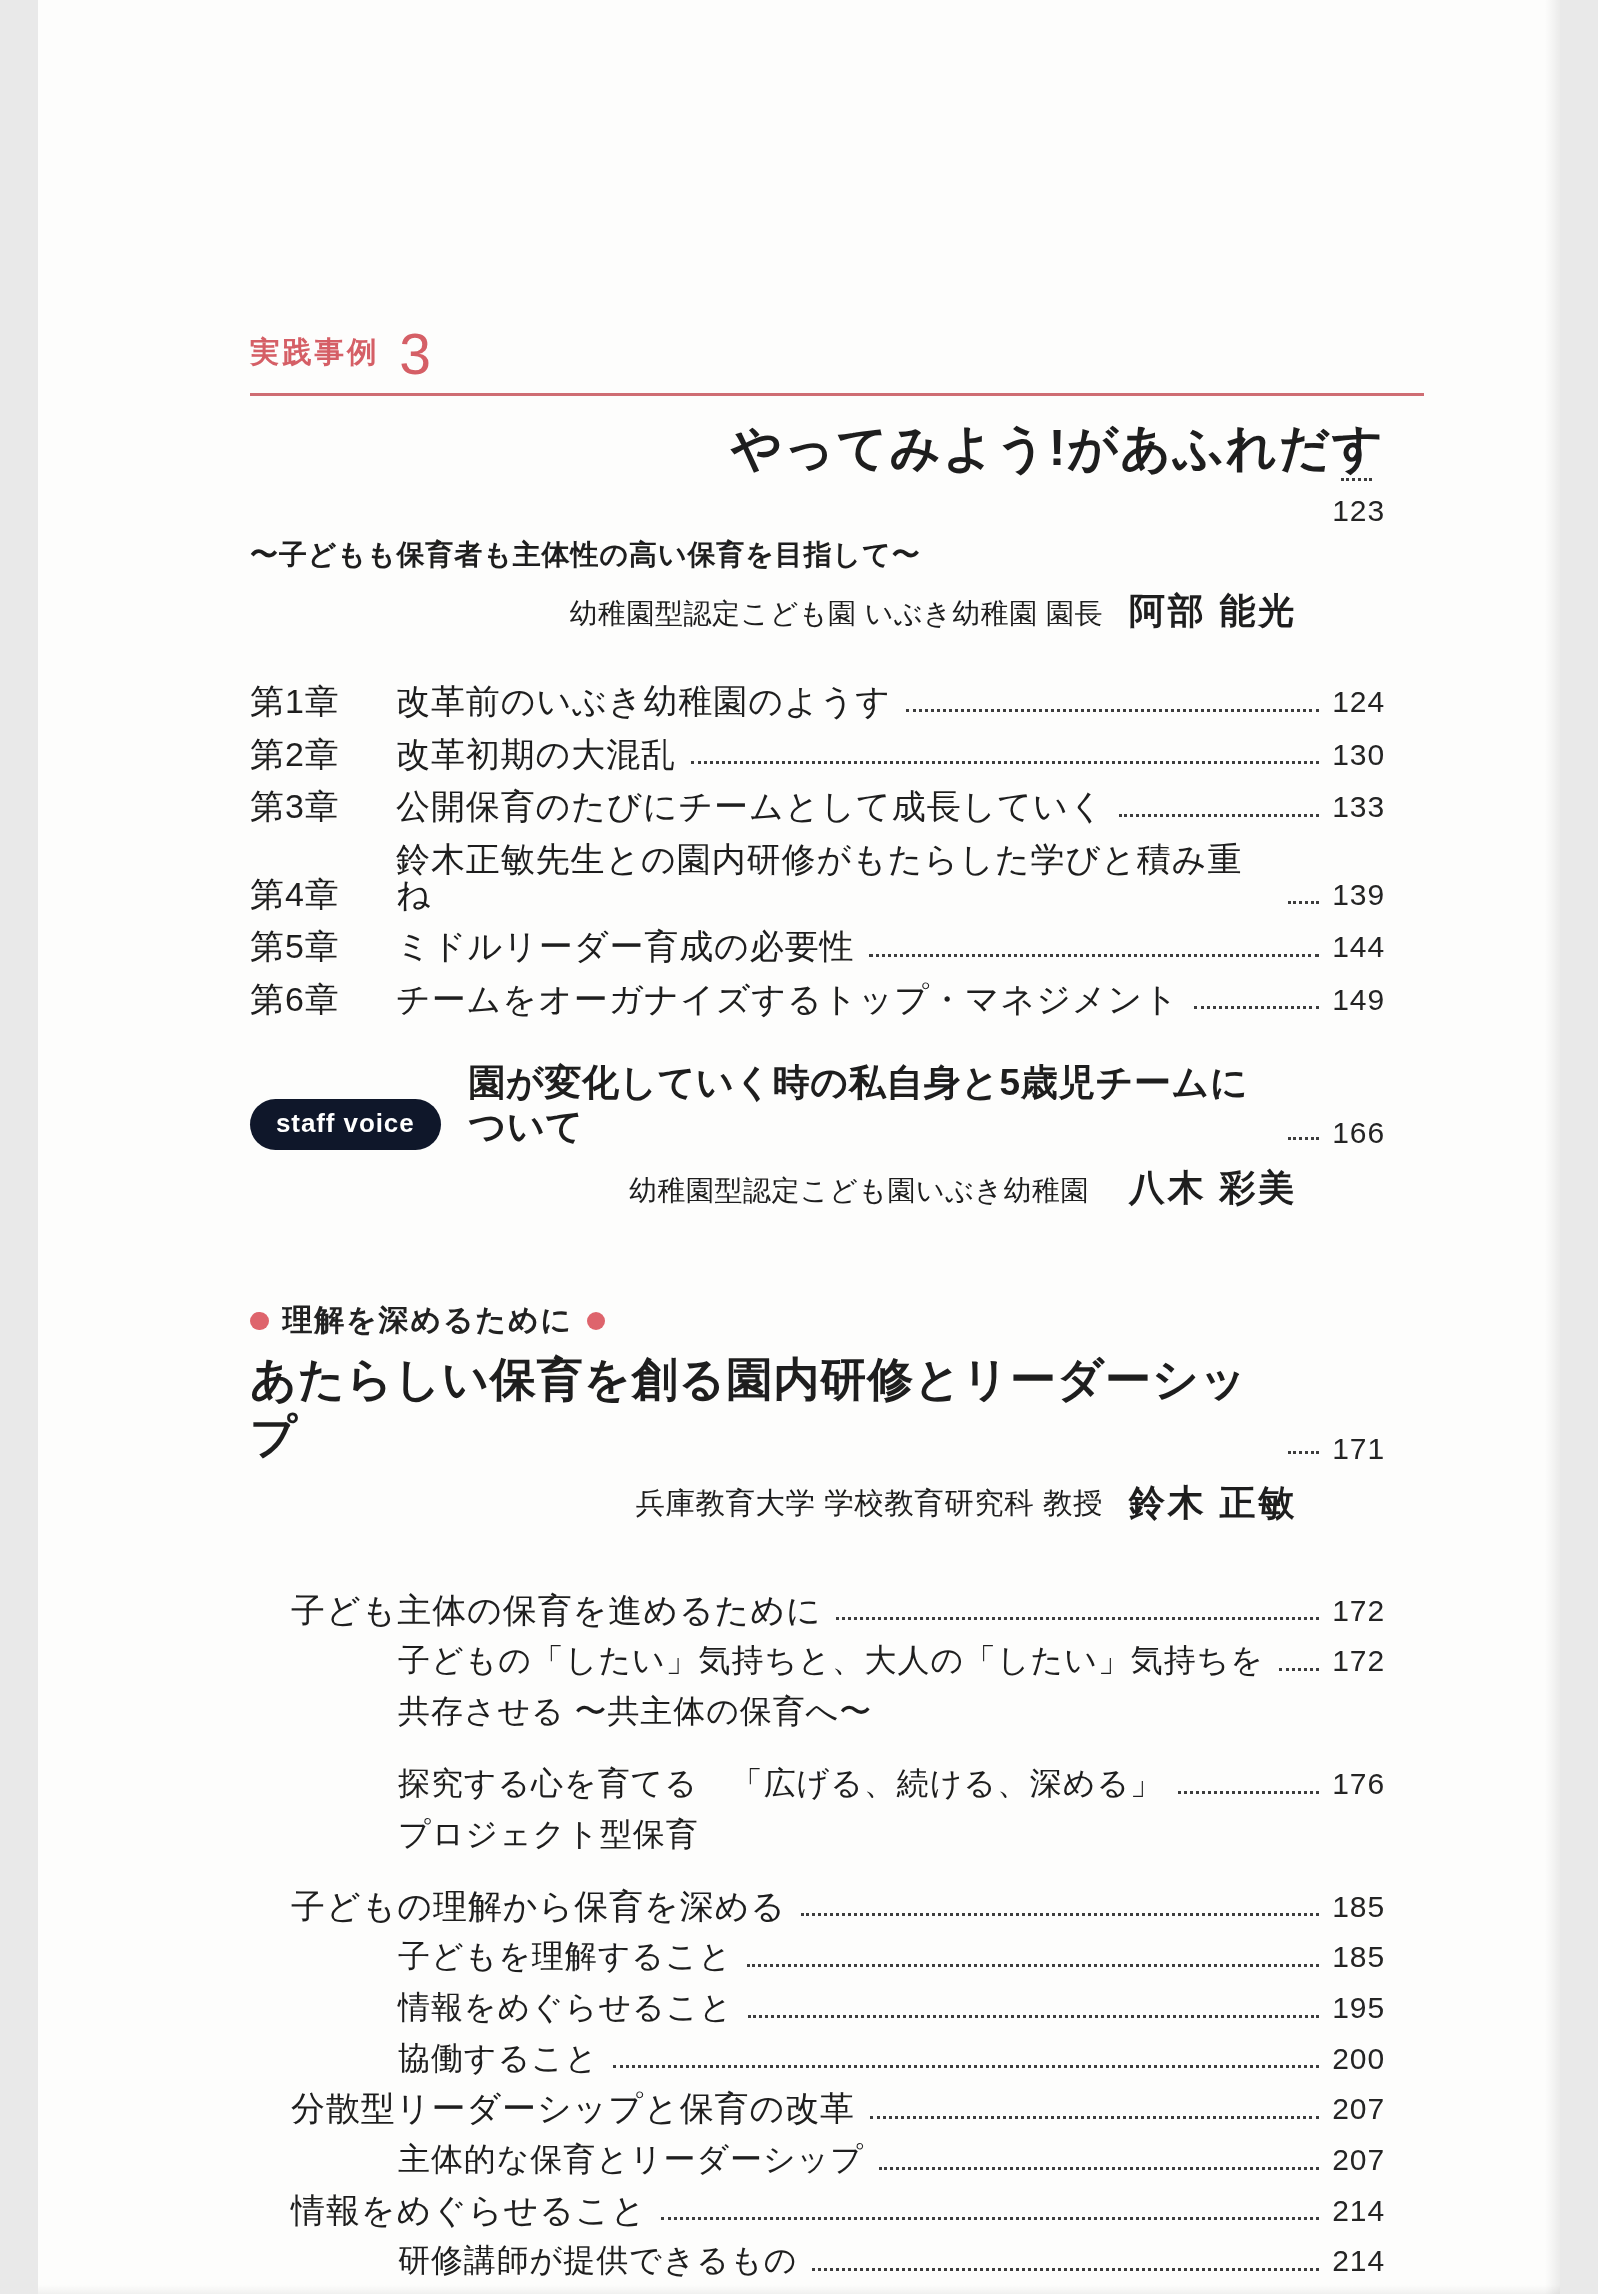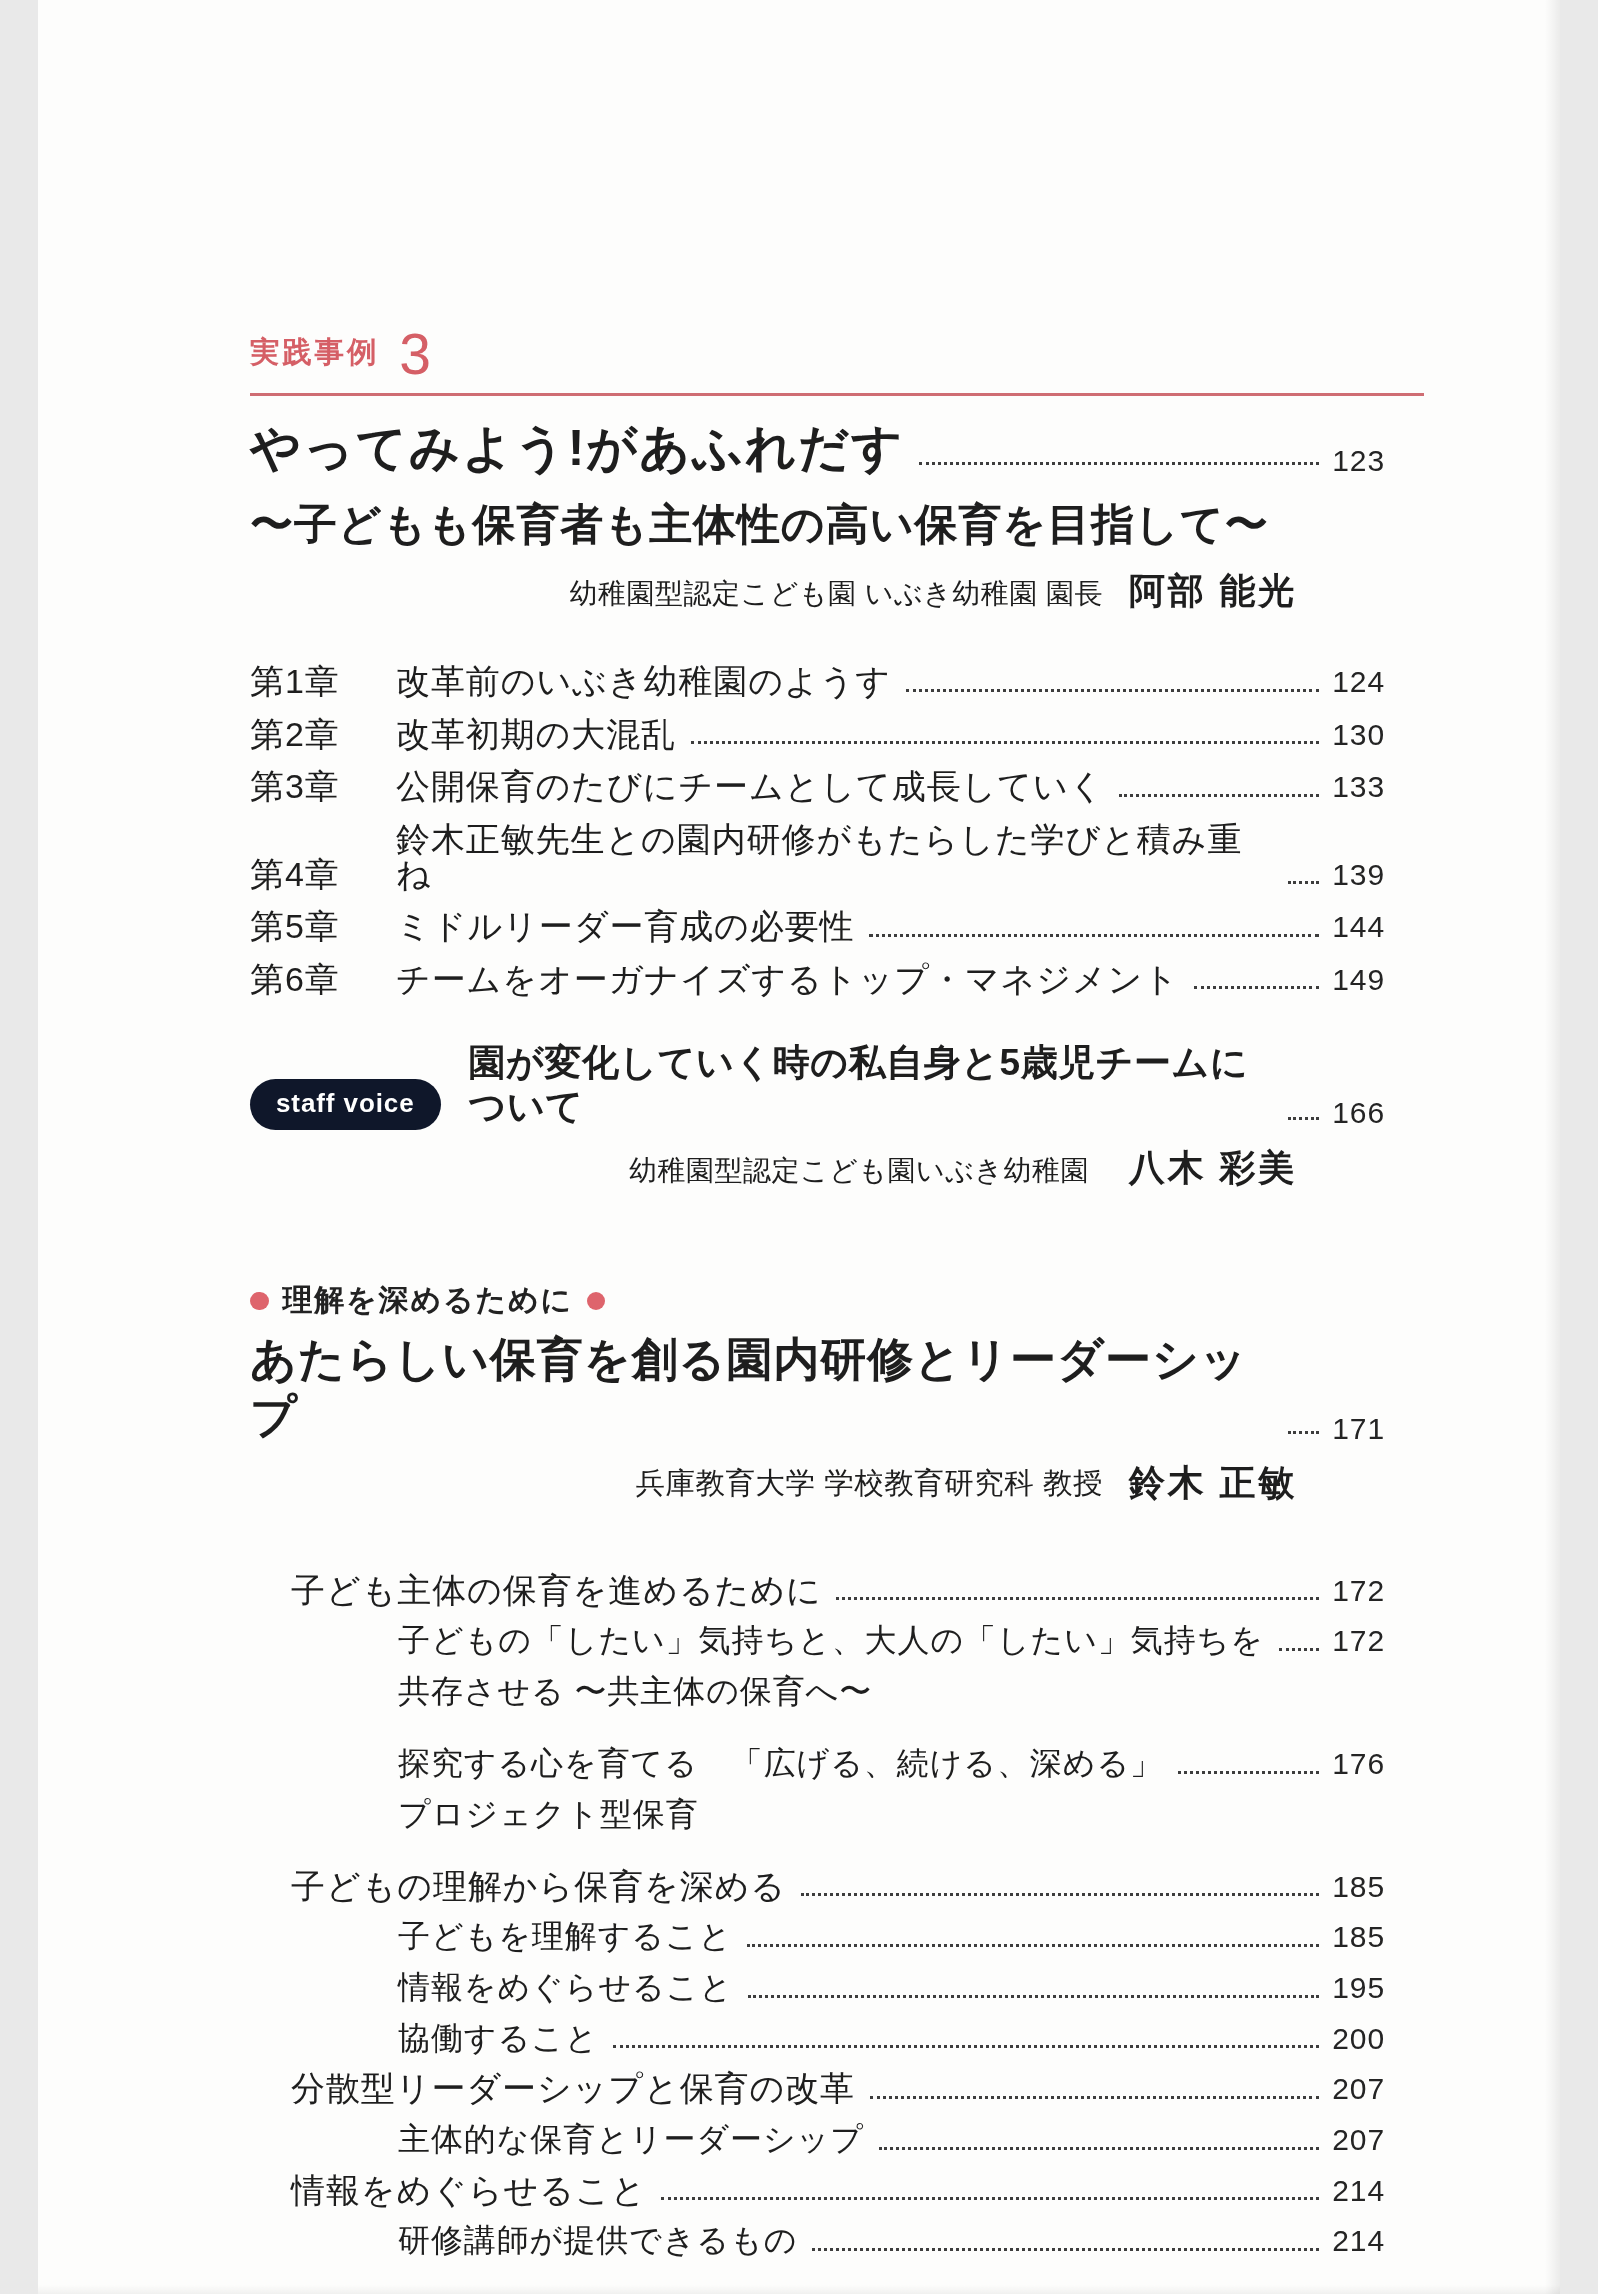--- a/index.html
+++ b/index.html
@@ -33,24 +33,24 @@
   .series-label { font-size:29.5px; font-weight:bold; letter-spacing:2.8px; padding-bottom:7.4px; }
   .series-number { font-size:57px; line-height:0.9; font-weight:500; }
   .rule { width:1174px; border-top:3.7px solid #cf6d73; margin-top:13px; }
 
   
   .row { display:flex; align-items:flex-end; }
   .leader { flex:1 1 auto; min-width:31px; border-bottom:3.7px dotted #3d3d3d; margin:0 13px 8.3px 14.8px; }
   .pg { flex:0 0 auto; font-size:30px; letter-spacing:0.9px; color:#242424; }
 
   
-  .title-row { margin-top:22px; }
+  .title-row { margin-top:22px;flex-direction:column; }
   .t1 { font-size:50px; font-weight:bold; letter-spacing:1.8px; line-height:1.2; }
   .title-row .leader { margin-bottom:13px; }
-  .subtitle { margin-top:18px; font-size:43px; font-weight:bold; letter-spacing:0.9px; }
+  .subtitle { margin-top:8px; font-size:28px; font-weight:bold; letter-spacing:0.9px; }
 
   .byline { margin-top:13px; display:flex; justify-content:flex-end; align-items:flex-end; gap:26px; padding-right:88px; }
   .affil { font-size:28px; padding-bottom:3.7px; letter-spacing:0.5px; }
   .author { font-size:36px; font-weight:bold; letter-spacing:2.8px; }
 
   .chapters { margin-top:48px; }
   .ch { font-size:34px; line-height:35px; letter-spacing:0.9px; margin-bottom:17.5px; }
   .ch-label { flex:0 0 146px; }
   .ch .leader { margin-bottom:7.4px; }
 

